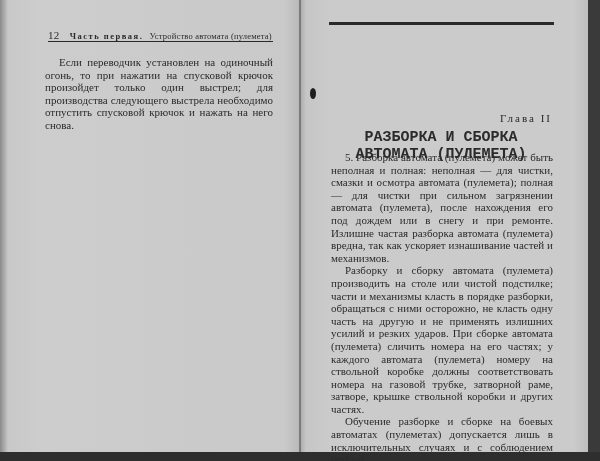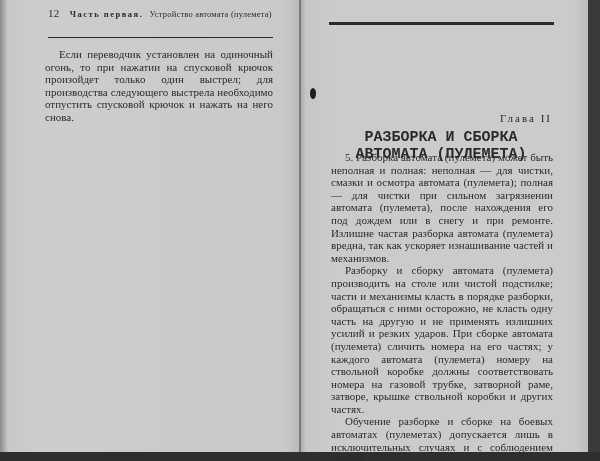--- a/index.html
+++ b/index.html
@@ -3,27 +3,27 @@
 <meta charset="utf-8">
 <style>
   html,body{margin:0;padding:0;}
   body{width:600px;height:461px;background:#3a3a3a;position:relative;overflow:hidden;
        font-family:"Liberation Serif","DejaVu Serif",serif;color:#2b2b2b;}
   .page{position:absolute;top:0;background:#cfcfcf;}
   .left{left:0;width:300px;height:452px;background:linear-gradient(90deg,#8a8a8a 0,#c8c8c8 8px,#cdcdcd 40px,#c9c9c9 95%,#b8b8b8 100%);}
   .right{left:300px;width:288px;height:456px;background:linear-gradient(90deg,#a9a9a9 0,#c6c6c6 6px,#cbcbcb 30px,#cbcbcb 95%,#bdbdbd 100%);}
   .spine{position:absolute;left:299px;top:0;width:2px;height:456px;background:#7a7a7a;}
   .bottomdark{position:absolute;left:0;top:452px;width:600px;height:9px;background:#2e2e2e;}
-  .runhead{position:absolute;left:48px;top:7px;width:225px;font-size:8.5px;letter-spacing:.2px;
-           border-bottom:1px solid #2a2a2a;padding-bottom:18px;white-space:nowrap;}
+  .runhead{position:absolute;left:48px;top:29px;width:225px;font-size:8.5px;letter-spacing:.2px;
+           border-bottom:1px solid #2a2a2a;padding-bottom:0;white-space:nowrap;}
   .runhead .num{font-size:11px;margin-right:8px;}
   .runhead .part{letter-spacing:1.5px;font-weight:bold;margin-right:4px;}
   .para{position:absolute;font-size:11px;line-height:12.6px;text-align:justify;}
   .para p{margin:0;text-indent:14px;}
-  .lp{left:45px;top:48px;width:228px;}
+  .lp{left:45px;top:56px;width:228px;}
   .rule{position:absolute;left:329px;top:22px;width:225px;height:3px;background:#2a2a2a;}
   .chap{position:absolute;left:330px;top:112px;width:222px;text-align:right;font-size:11px;letter-spacing:2px;}
   .ctitle{position:absolute;left:330px;top:129px;width:222px;text-align:center;font-size:15px;font-weight:bold;
           font-family:Liberation Mono, monospace;}
   .rp{left:331px;top:151px;width:222px;}
   .speck{position:absolute;left:310px;top:88px;width:6px;height:11px;border-radius:50%;background:#1e1e1e;}
 </style>
 </head>
 <body>
 

